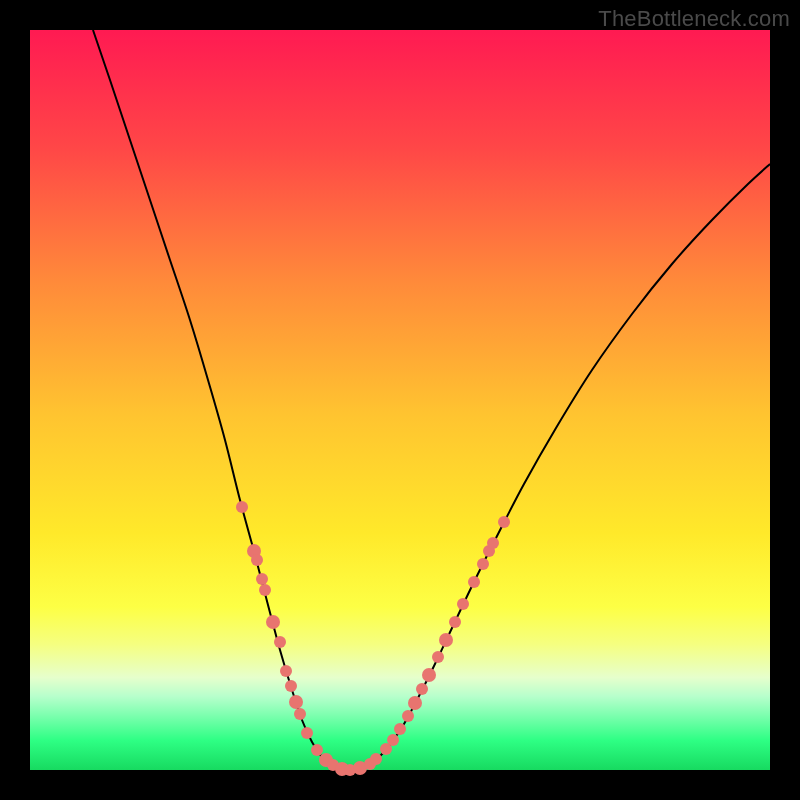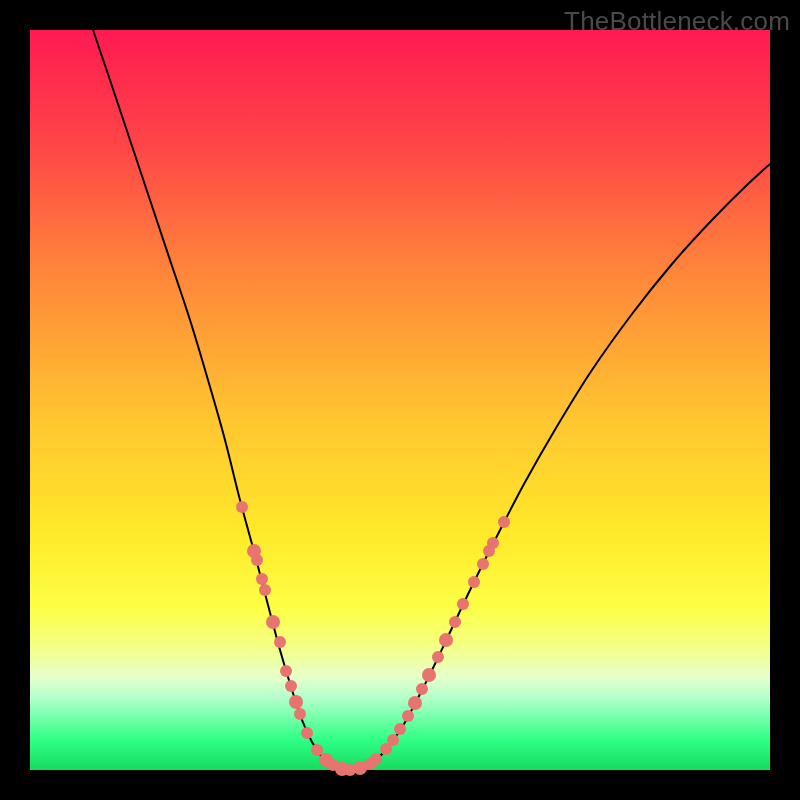--- a/index.html
+++ b/index.html
@@ -24,21 +24,21 @@
     left: 30px;
     top: 30px;
     width: 740px;
     height: 740px;
   }
   .watermark {
     position: absolute;
     top: 6px;
     right: 10px;
     color: #4a4a4a;
-    font-size: 26px;
+    font-size: 22px;
     font-weight: 500;
     letter-spacing: 0.2px;
     user-select: none;
   }
   svg.curve {
     position: absolute;
     left: 0;
     top: 0;
     width: 100%;
     height: 100%;

